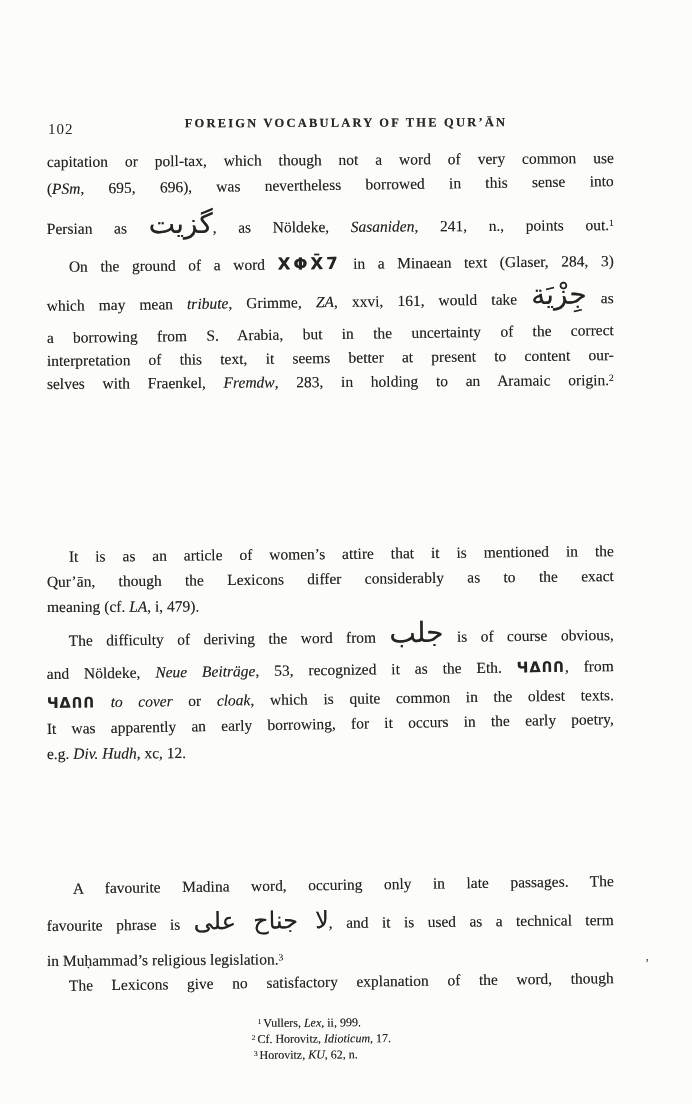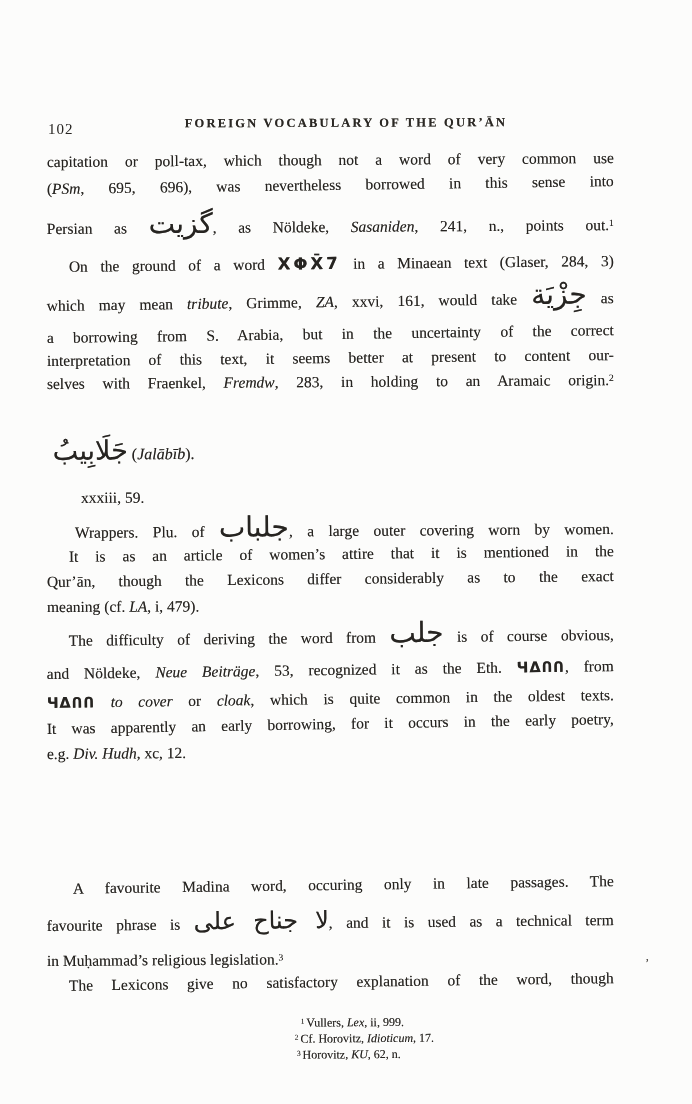--- a/index.html
+++ b/index.html
@@ -36,21 +36,21 @@
   }
   .headline{font-size:16px;line-height:46px;}
   .sg-n{}
   .sg-i{font-style:italic;}
   .sg-sup{font-size:62%;position:relative;top:-0.45em;letter-spacing:0;}
   .sg-ar{font-family:"DejaVu Sans",sans-serif;font-size:28px;}
   .sg-arL{font-family:"DejaVu Sans",sans-serif;font-size:27px;}
   .sg-arP{font-family:"DejaVu Sans",sans-serif;font-size:24px;}
   .sg-eth{font-family:"DejaVu Sans",sans-serif;font-weight:bold;font-size:14.5px;letter-spacing:1px;}
   .sg-osa{font-family:"DejaVu Sans",sans-serif;font-weight:bold;font-size:16.5px;letter-spacing:3px;}
-  .fnote{font-size:12px;line-height:15px;margin-left:43px;}
+  .fnote{font-size:12px;line-height:15px;}
   .stray{font-size:13px;color:#3a3631;}
 </style>
 </head>
 <body>
 
 <div class="page">
 
   <div class="abs runtitle rot02" style="left:0;right:0;top:117px;">FOREIGN VOCABULARY OF THE QUR’ĀN</div>
   <div class="abs pagenum" style="left:48px;top:121px;">102</div>
 
@@ -61,25 +61,20 @@
   </div>
 
   <div class="abs col" style="top:252px;">
     <div class="ln jf ind rot06" style="line-height:30px;"><span class="sg-n">On the ground of a word </span><span class="sg-osa">XΦX̄7</span><span class="sg-n"> in a Minaean text (Glaser, 284, 3)</span></div>
     <div class="ln jf rot08" style="line-height:40px;"><span class="sg-n">which may mean </span><span class="sg-i">tribute</span><span class="sg-n">, Grimme, </span><span class="sg-i">ZA</span><span class="sg-n">, xxvi, 161, would take </span><span class="sg-ar">جِزْيَة</span><span class="sg-n"> as</span></div>
     <div class="ln jf rot08" style="line-height:23px;"><span class="sg-n">a borrowing from S. Arabia, but in the uncertainty of the correct</span></div>
     <div class="ln jf rot06" style="line-height:23px;"><span class="sg-n">interpretation of this text, it seems better at present to content our-</span></div>
     <div class="ln jf rot04" style="line-height:24px;"><span class="sg-n">selves with Fraenkel, </span><span class="sg-i">Fremdw</span><span class="sg-n">, 283, in holding to an Aramaic origin.</span><span class="sg-sup">2</span></div>
   </div>
 
-  <div class="abs col" style="top:428px;">
-    <div class="ln headline rot04" style="padding-left:6px;"><span class="sg-arL">جَلَابِيبُ</span><span class="sg-n">  (</span><span class="sg-i">Jalābīb</span><span class="sg-n">).</span></div>
-    <div class="ln rot02 ind2" style="line-height:24px;margin-top:8px;"><span class="sg-n">xxxiii, 59.</span></div>
-    <div class="ln jf rot04" style="line-height:38px;padding-left:28px;text-indent:0;"><span class="sg-n">Wrappers.  Plu. of </span><span class="sg-ar">جلباب</span><span class="sg-n">, a large outer covering worn by women.</span></div>
-  </div>
 
   <div class="abs col" style="top:544px;">
     <div class="ln jf ind rot06" style="line-height:25px;"><span class="sg-n">It is as an article of women’s attire that it is mentioned in the</span></div>
     <div class="ln jf rot06" style="line-height:25px;"><span class="sg-n">Qur’ān, though the Lexicons differ considerably as to the exact</span></div>
     <div class="ln rot02" style="line-height:25px;"><span class="sg-n">meaning (cf. </span><span class="sg-i">LA</span><span class="sg-n">, i, 479).</span></div>
   </div>
 
   <div class="abs col" style="top:620px;">
     <div class="ln jf ind rot06" style="line-height:34px;"><span class="sg-n">The difficulty of deriving the word from </span><span class="sg-ar">جلب</span><span class="sg-n"> is of course obvious,</span></div>
     <div class="ln jf rot08" style="line-height:31px;"><span class="sg-n">and Nöldeke, </span><span class="sg-i">Neue Beiträge</span><span class="sg-n">, 53, recognized it as the Eth. </span><span class="sg-eth">ЧΔՈՈ</span><span class="sg-n">, from</span></div>

